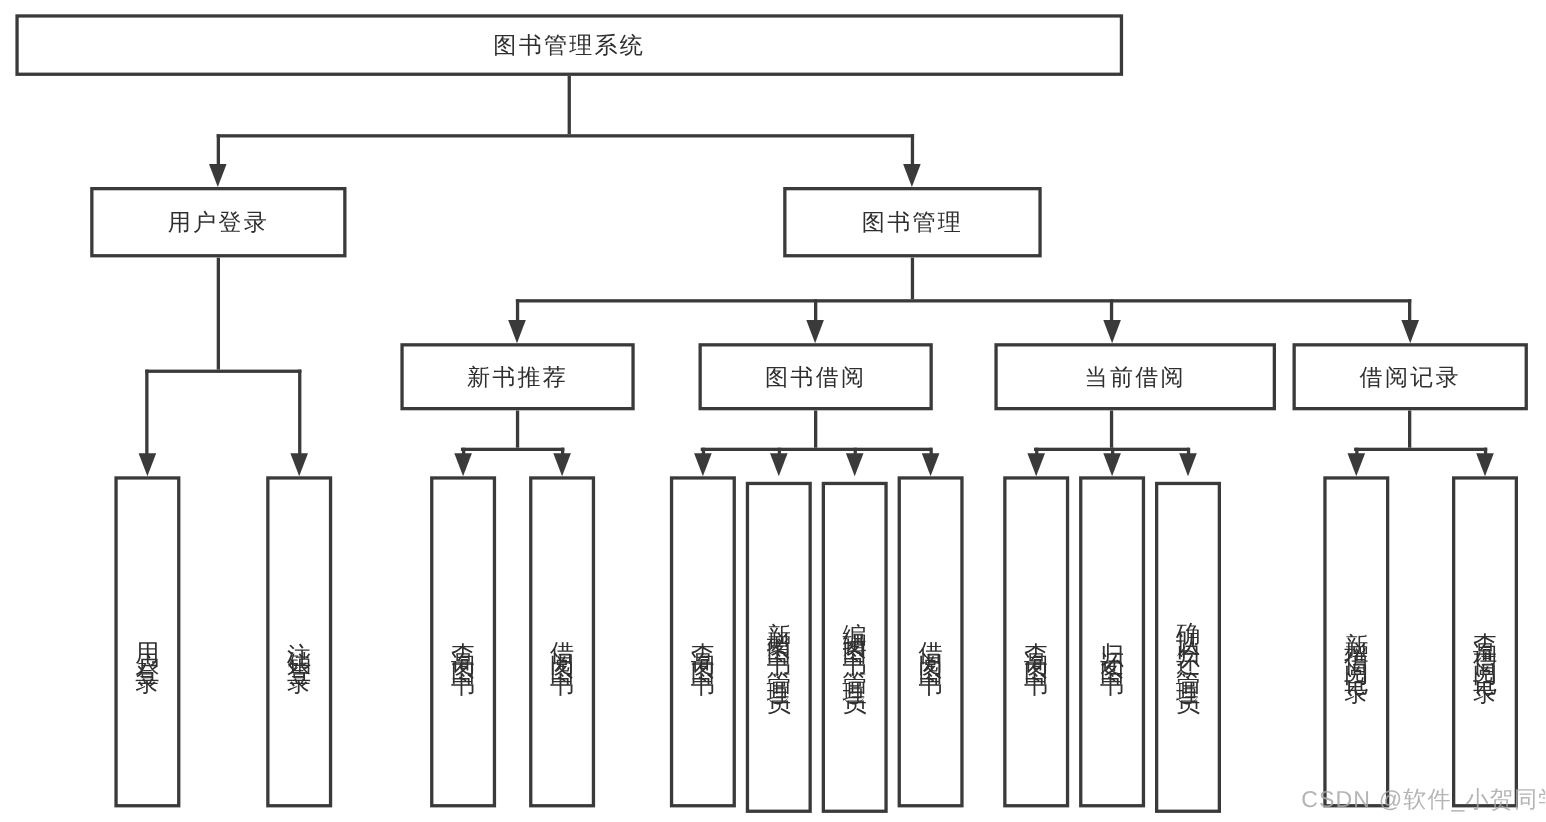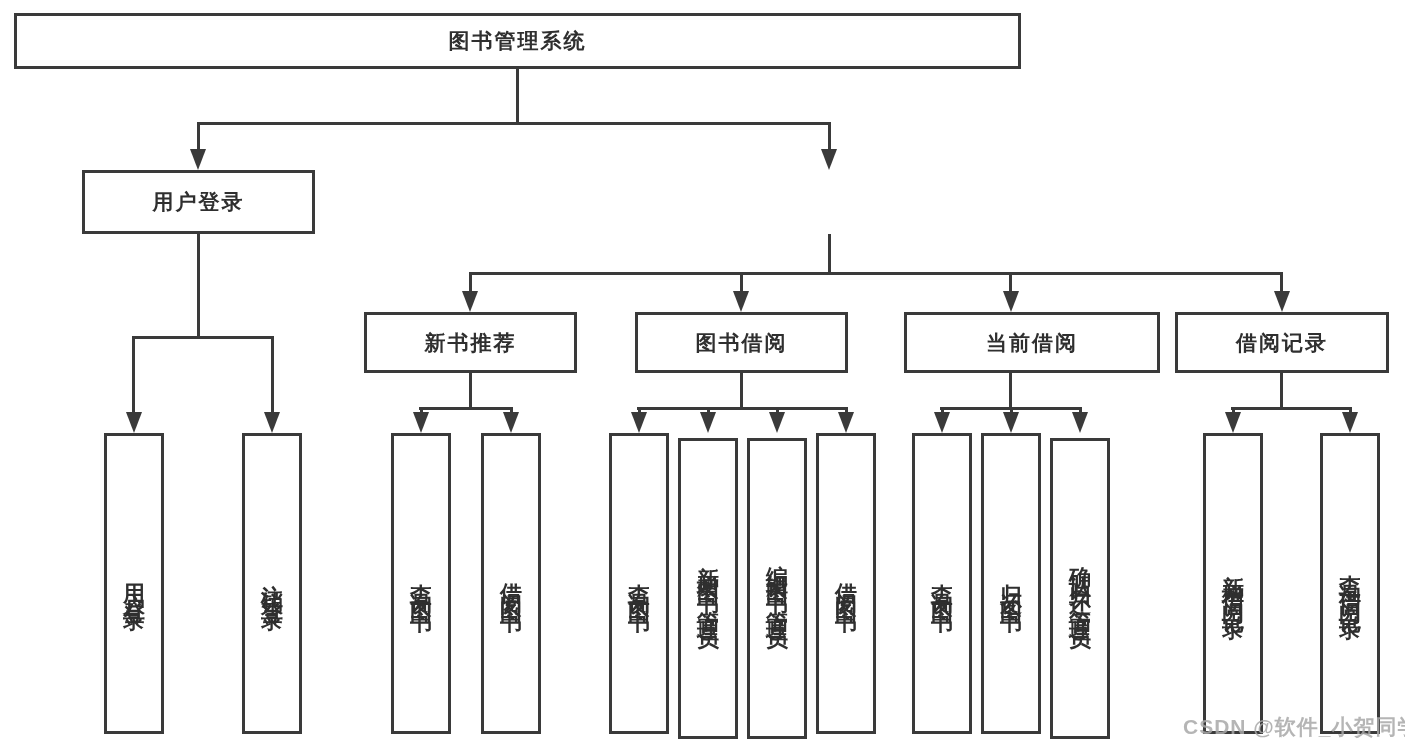--- a/index.html
+++ b/index.html
@@ -7,21 +7,20 @@
     padding: 0;
     background: #ffffff;
     font-family: "Liberation Sans", "DejaVu Sans", sans-serif;
   }
   .canvas {
     position: relative;
     width: 1405px;
     height: 747px;
     background: #ffffff;
     overflow: hidden;
-    font-weight: bold;
     --line: #3a3a3a;
     --text: #2f2f2f;
   }
   .box {
     position: absolute;
     box-sizing: border-box;
     background: #ffffff;
     border: 3px solid var(--line);
     display: flex;
     align-items: center;
@@ -76,20 +75,21 @@
   <div class="box hbox" style="left:14px; top:13px; width:1007px; height:56px;">图书管理系统</div>
 
   <div class="vline" style="left:516px; top:69px; height:53px;"></div>
   <div class="hline" style="left:197px; top:122px; width:634px;"></div>
   <div class="shaft" style="left:197px; top:122px; height:28px;"></div>
   <div class="ah" style="left:190px; top:149px;"></div>
   <div class="shaft" style="left:828px; top:122px; height:28px;"></div>
   <div class="ah" style="left:821px; top:149px;"></div>
 
   <div class="box hbox" style="left:82px; top:170px; width:233px; height:64px;">用户登录</div>
+  <div class="box hbox" style="left:712px; top:170px; width:235px; height:64px;">图书管理</div>
 
   <div class="vline" style="left:197px; top:234px; height:102px;"></div>
   <div class="hline" style="left:132px; top:336px; width:142px;"></div>
   <div class="shaft" style="left:132px; top:336px; height:77px;"></div>
   <div class="ah" style="left:126px; top:412px;"></div>
   <div class="shaft" style="left:271px; top:336px; height:77px;"></div>
   <div class="ah" style="left:264px; top:412px;"></div>
 
   <div class="vline" style="left:828px; top:234px; height:38px;"></div>
   <div class="hline" style="left:469px; top:272px; width:814px;"></div>

